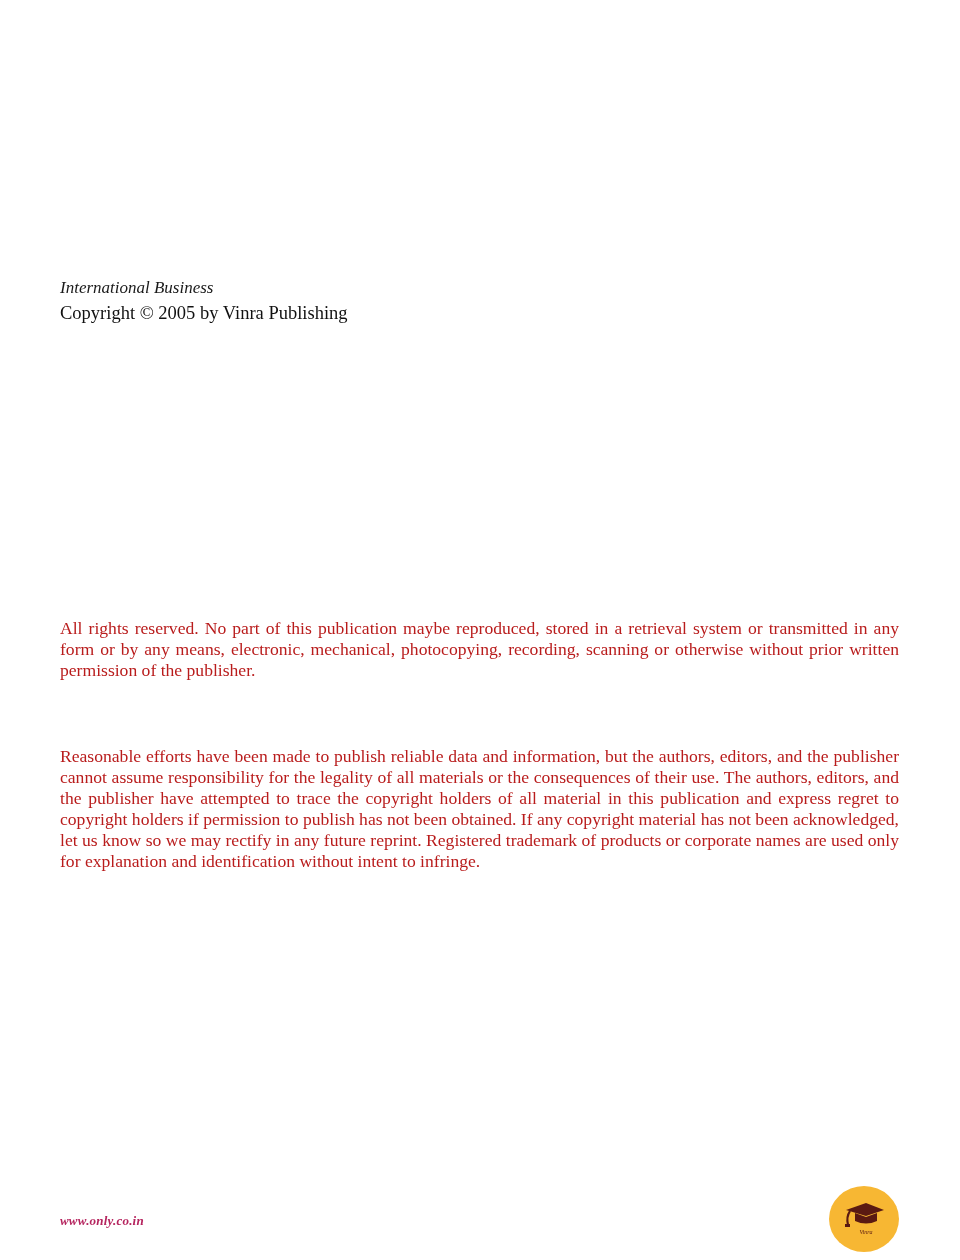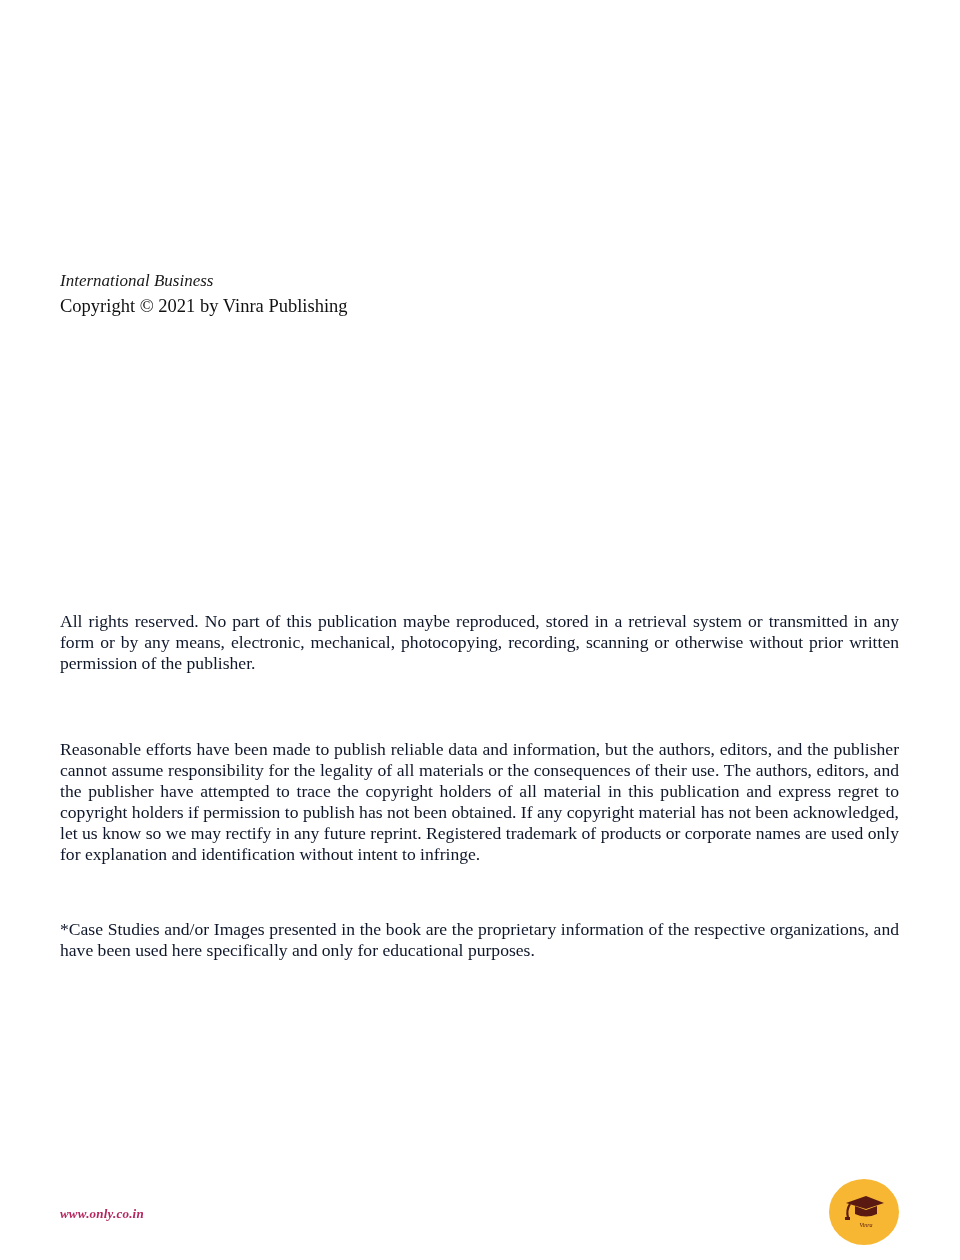--- a/index.html
+++ b/index.html
@@ -10,21 +10,21 @@
     body {
       width: 960px;
       height: 1260px;
       position: relative;
       overflow: hidden;
       font-family: "DejaVu Serif", "Liberation Serif", serif;
       color: #111111;
     }
     .page {
       position: absolute;
-      left: 0; top: 5px;
+      left: 0; top: 12px;
       width: 960px; height: 916px;
     }
     .title-block {
       position: absolute;
       left: 60px;
       top: 264px;
       width: 840px;
     }
     .book-title {
       font-family: "Liberation Serif", serif;
@@ -43,21 +43,21 @@
     }
     .para {
       position: absolute;
       left: 60px;
       width: 839px;
       font-family: "Liberation Serif", serif;
       font-size: 17.6px;
       line-height: 21px;
       text-align: justify;
       margin: 0;
-      color: #0f172a;
+      color: #b91c1c;
     }
     .para-rights { top: 606px; }
     .para-efforts { top: 734px; }
     .para-case { top: 914px; }
 
     .footer-url {
       position: absolute;
       left: 60px;
       top: 1201px;
       font-family: "Liberation Serif", serif;
@@ -81,28 +81,27 @@
     }
     .logo svg { display: block; }
   </style>
 </head>
 <body>
 
 <div class="page">
 
   <div class="title-block">
     <p class="book-title">International Business</p>
-    <p class="copyright-line">Copyright © 2021 by Vinra Publishing</p>
+    <p class="copyright-line">Copyright © 2005 by Vinra Publishing</p>
   </div>
 
   <p class="para para-rights">All rights reserved. No part of this publication maybe reproduced, stored in a retrieval system or transmitted in any form or by any means, electronic, mechanical, photocopying, recording, scanning or otherwise without prior written permission of the publisher.</p>
 
   <p class="para para-efforts">Reasonable efforts have been made to publish reliable data and information, but the authors, editors, and the publisher cannot assume responsibility for the legality of all materials or the consequences of their use. The authors, editors, and the publisher have attempted to trace the copyright holders of all material in this publication and express regret to copyright holders if permission to publish has not been obtained. If any copyright material has not been acknowledged, let us know so we may rectify in any future reprint. Registered trademark of products or corporate names are used only for explanation and identification without intent to infringe.</p>
 
-  <p class="para para-case">*Case Studies and/or Images presented in the book are the proprietary information of the respective organizations, and have been used here specifically and only for educational purposes.</p>
 
   <div class="footer-url">www.only.co.in</div>
 
   <div class="logo">
     <span>
       <svg width="44" height="36" viewBox="0 0 44 36">
 
         <polygon points="4,9 24,2 42,9 24,15" fill="#5a1a12"></polygon>
 
         <path d="M13,12 L13,20 Q24,25 35,20 L35,12 L24,16 Z" fill="#5a1a12"></path>

